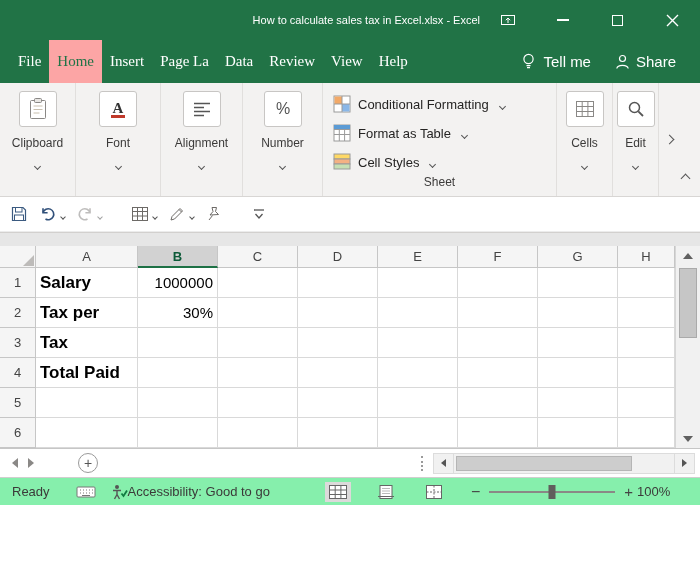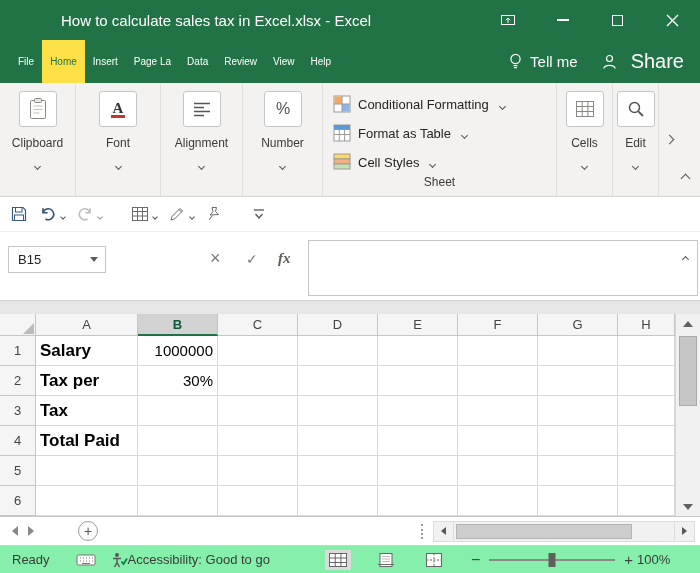--- a/index.html
+++ b/index.html
@@ -2,33 +2,33 @@
 <html><head>
 <meta charset="utf-8">
 <style>
   *{margin:0;padding:0;box-sizing:border-box;}
   html,body{width:700px;height:573px;}
   body{font-family:"Liberation Sans",sans-serif;background:#fff;overflow:hidden;}
   .app{width:700px;height:573px;display:flex;flex-direction:column;background:#fff;}
 
   
   .titlebar{flex:0 0 40px;background:#217346;display:flex;align-items:center;}
-  .title{width:480px;padding-left:61px;text-align:left;color:#fff;font-size:15px;white-space:nowrap;overflow:hidden;}
+  .title{width:480px;padding-left:81px;text-align:right;color:#fff;font-size:11px;white-space:nowrap;overflow:hidden;}
   .win-controls{flex:1;display:flex;height:100%;}
   .winbtn{flex:1;display:flex;align-items:center;justify-content:center;color:#fff;cursor:default;}
   .min-line{width:12px;height:2px;background:#fff;display:inline-block;}
   .max-box{width:11px;height:11px;border:1.5px solid #fff;display:inline-block;}
 
   
   .menubar{flex:0 0 43px;background:#217346;display:flex;align-items:stretch;}
   .menu-tabs{display:flex;margin-left:10px;}
-  .menu-tab{display:flex;align-items:center;padding:0 8px;color:#fff;font-size:10px;cursor:default;white-space:nowrap;}
-  .menu-tab.active{background:#fde047;color:#217346;}
+  .menu-tab{display:flex;align-items:center;padding:0 8px;color:#fff;font-size:15px;cursor:default;white-space:nowrap;font-family:Liberation Serif, serif;}
+  .menu-tab.active{background:#fca5a5;color:#217346;}
   .tellme{margin-left:auto;display:flex;align-items:center;gap:7px;color:#fff;font-size:15px;}
-  .share{display:flex;align-items:center;gap:14px;color:#fff;font-size:20px;margin:0 16px 0 24px;}
+  .share{display:flex;align-items:center;gap:6px;color:#fff;font-size:15px;margin:0 24px 0 24px;}
 
   
   .ribbon{flex:0 0 114px;background:#f3f2f1;display:flex;border-bottom:1px solid #d8d6d4;}
   .rg-wrap{display:flex;}
   .ribbon-group{display:flex;flex-direction:column;align-items:center;padding-top:8px;border-right:1px solid #e1dfdd;}
   #rg-left .ribbon-group:nth-child(1){width:76px;}
   #rg-left .ribbon-group:nth-child(2){width:85px;}
   #rg-left .ribbon-group:nth-child(3){width:82px;}
   #rg-left .ribbon-group:nth-child(4){width:80px;}
   #rg-right .ribbon-group:nth-child(1){width:56px;}
@@ -367,36 +367,20 @@
       <div class="qat-btn gap">
         <span class="ic">
           <svg width="14" height="14" viewBox="0 0 14 14">
             <path d="M2 3h10" stroke="#555" stroke-width="1.3"></path>
             <path d="M3.5 7l3.5 4 3.5-4" fill="none" stroke="#555" stroke-width="1.3"></path>
           </svg>
         </span>
       </div>
     </div>
 
-  <div class="formula-row">
-    <div class="name-box">
-      <span>B15</span>
-      <span class="nb-drop">
-          <span class="tri-down"></span>
-        </span>
-    </div>
-    <div class="fb-dots"><span class="dotcol"></span></div>
-    <div class="fb-cancel"><span>×</span></div>
-    <div class="fb-enter"><span>✓</span></div>
-    <div class="fb-fx"><span>fx</span></div>
-    <div class="formula-input">
-      <span></span>
-      <span class="fb-collapse"><span class="chev up small"></span></span>
-    </div>
-  </div>
 
   <div class="pane-gap"></div>
 
   <div class="grid-wrap">
     <div class="col-headers" id="col-headers">
       <div class="corner"></div>
     <div class="col-header col-A">A</div>
         <div class="col-header col-B selected">B</div>
         <div class="col-header col-C">C</div>
         <div class="col-header col-D">D</div>

